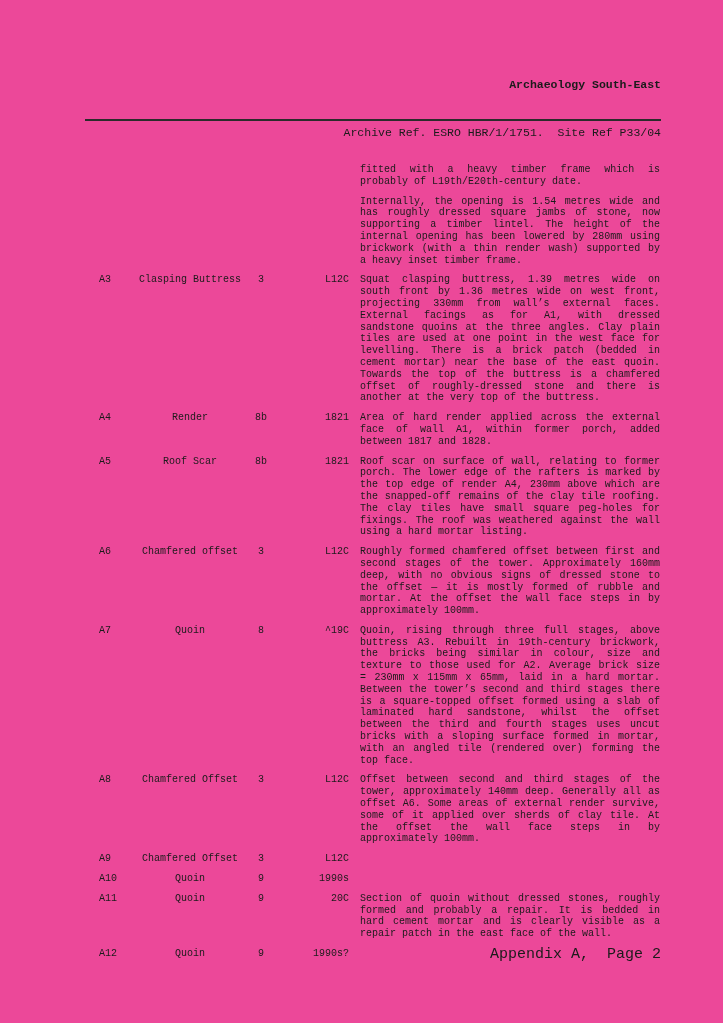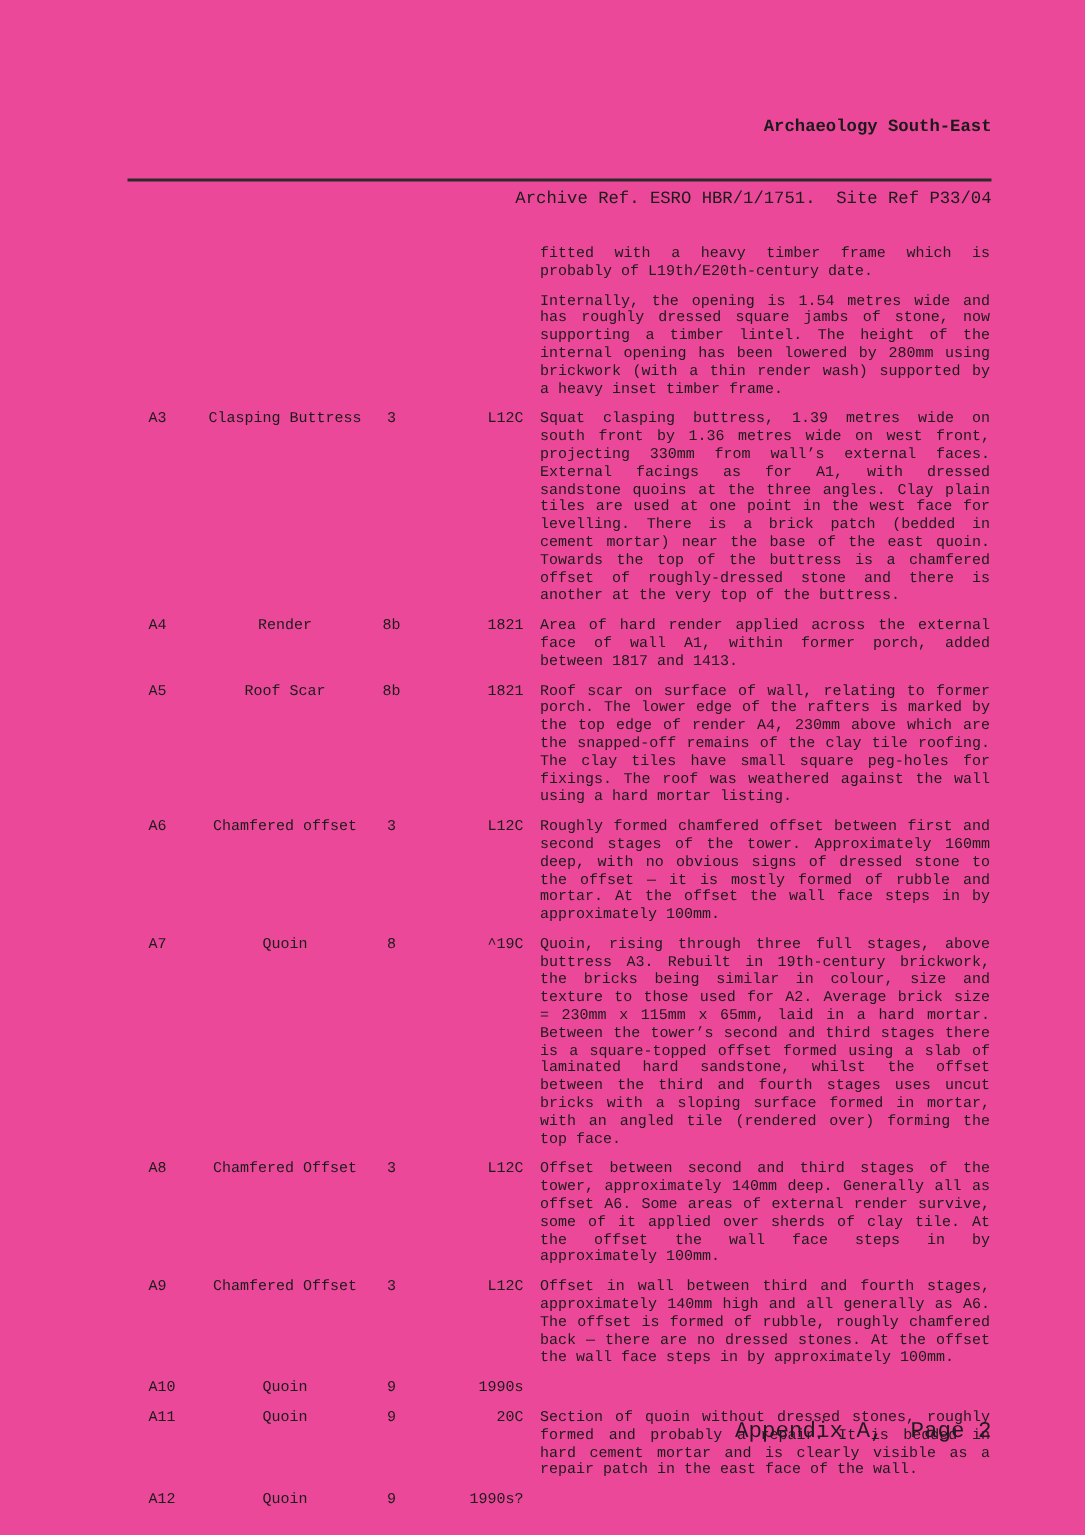--- a/index.html
+++ b/index.html
@@ -98,21 +98,21 @@
     <div class="c-num">3</div>
     <div class="c-date">L12C</div>
     <div class="c-desc">Squat clasping buttress, 1.39 metres wide on south front by 1.36 metres wide on west front, projecting 330mm from wall’s external faces. External facings as for A1, with dressed sandstone quoins at the three angles. Clay plain tiles are used at one point in the west face for levelling. There is a brick patch (bedded in cement mortar) near the base of the east quoin. Towards the top of the buttress is a chamfered offset of roughly-dressed stone and there is another at the very top of the buttress.</div>
   </div>
 
   <div class="row">
     <div class="c-id">A4</div>
     <div class="c-name">Render</div>
     <div class="c-num">8b</div>
     <div class="c-date">1821</div>
-    <div class="c-desc">Area of hard render applied across the external face of wall A1, within former porch, added between 1817 and 1413.</div>
+    <div class="c-desc">Area of hard render applied across the external face of wall A1, within former porch, added between 1817 and 1828.</div>
   </div>
 
   <div class="row">
     <div class="c-id">A5</div>
     <div class="c-name">Roof Scar</div>
     <div class="c-num">8b</div>
     <div class="c-date">1821</div>
     <div class="c-desc">Roof scar on surface of wall, relating to former porch. The lower edge of the rafters is marked by the top edge of render A4, 230mm above which are the snapped-off remains of the clay tile roofing. The clay tiles have small square peg-holes for fixings. The roof was weathered against the wall using a hard mortar listing.</div>
   </div>
 
@@ -138,21 +138,20 @@
     <div class="c-num">3</div>
     <div class="c-date">L12C</div>
     <div class="c-desc">Offset between second and third stages of the tower, approximately 140mm deep. Generally all as offset A6. Some areas of external render survive, some of it applied over sherds of clay tile. At the offset the wall face steps in by approximately 100mm.</div>
   </div>
 
   <div class="row">
     <div class="c-id">A9</div>
     <div class="c-name">Chamfered Offset</div>
     <div class="c-num">3</div>
     <div class="c-date">L12C</div>
-    <div class="c-desc">Offset in wall between third and fourth stages, approximately 140mm high and all generally as A6. The offset is formed of rubble, roughly chamfered back — there are no dressed stones. At the offset the wall face steps in by approximately 100mm.</div>
   </div>
 
   <div class="row">
     <div class="c-id">A10</div>
     <div class="c-name">Quoin</div>
     <div class="c-num">9</div>
     <div class="c-date">1990s</div>
   </div>
 
   <div class="row">

